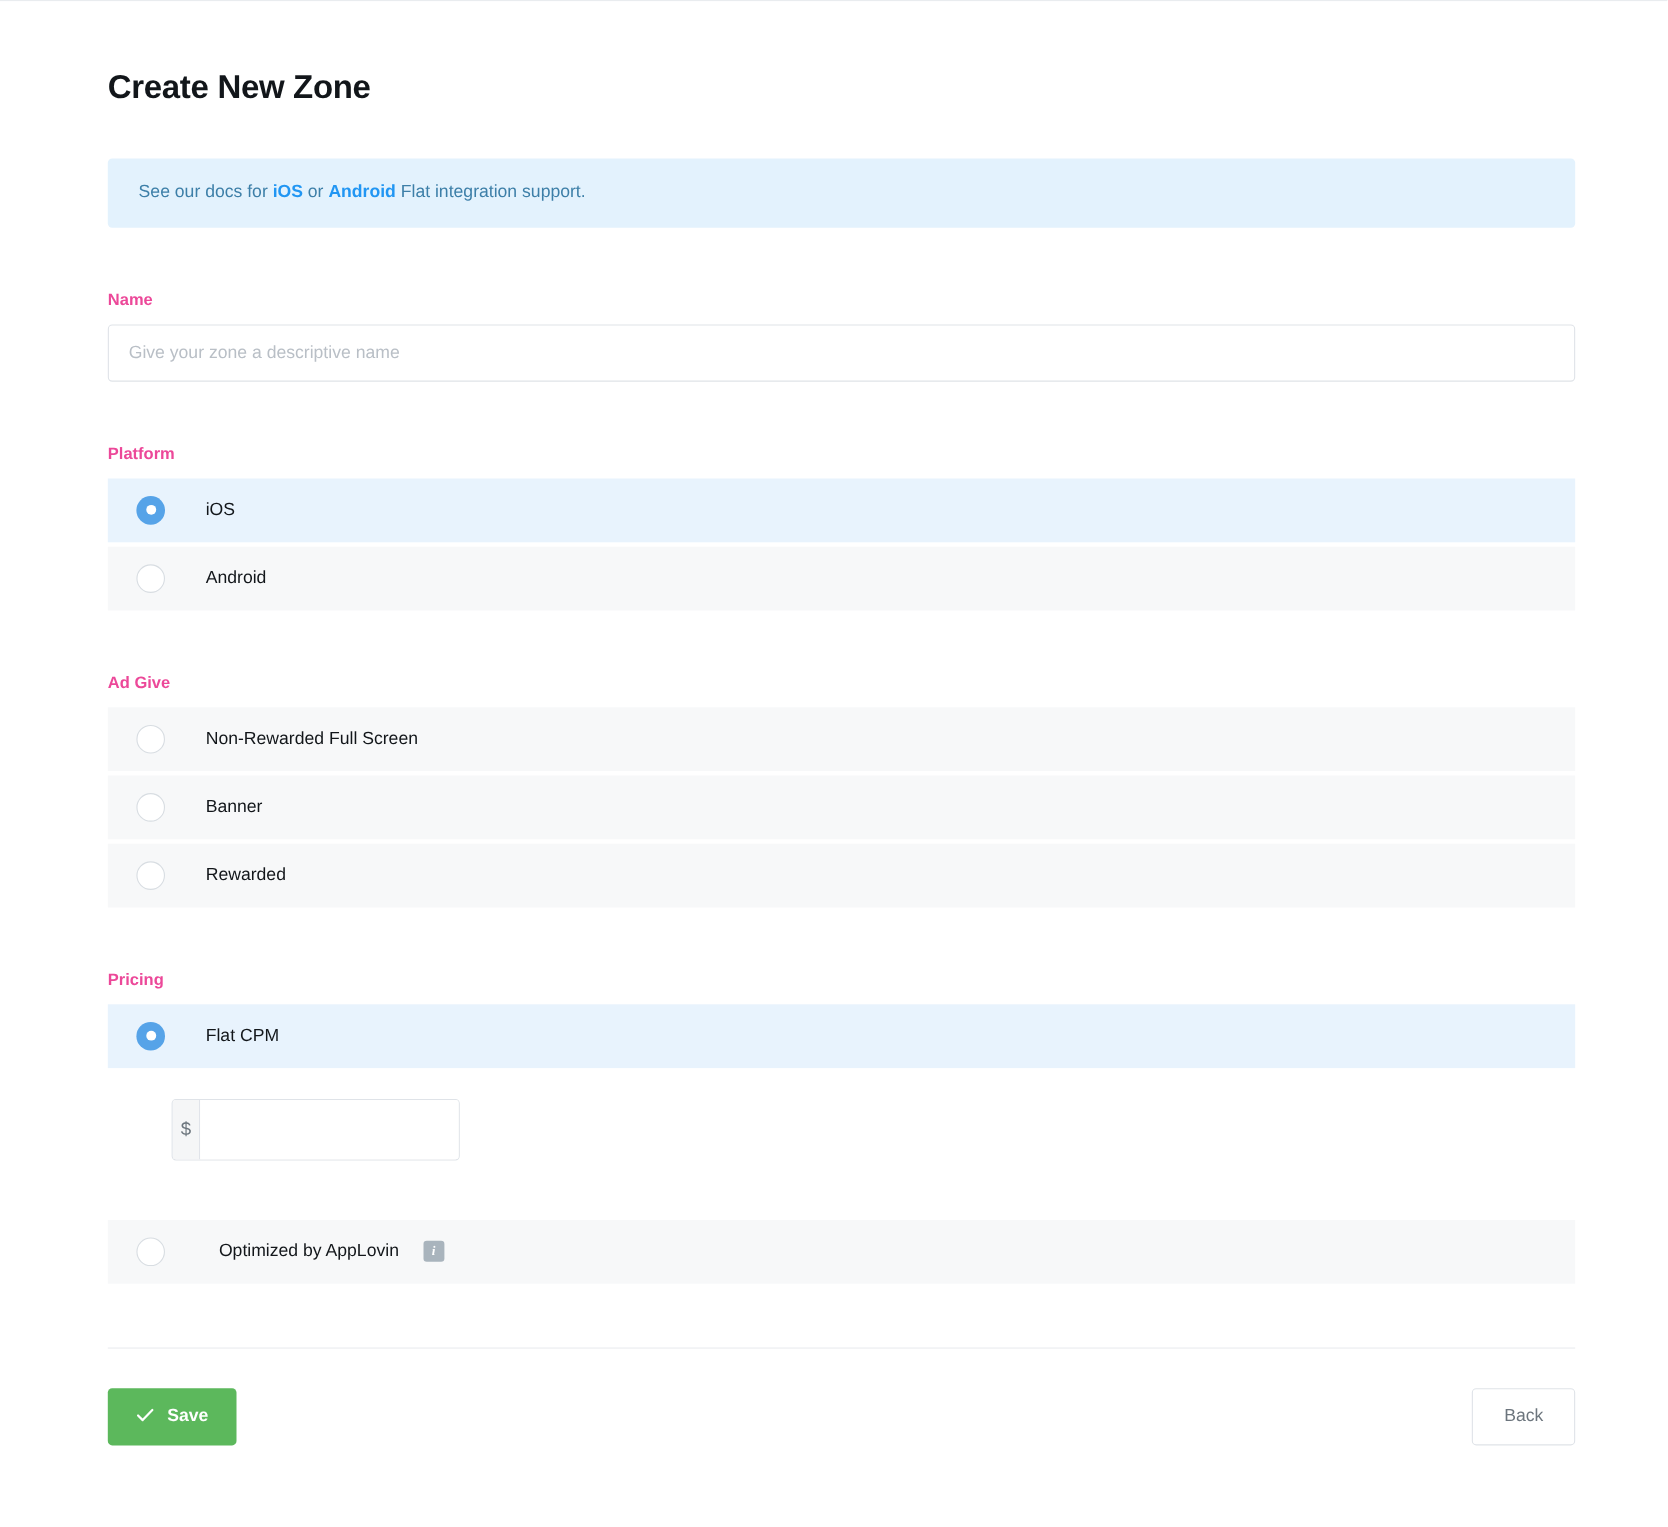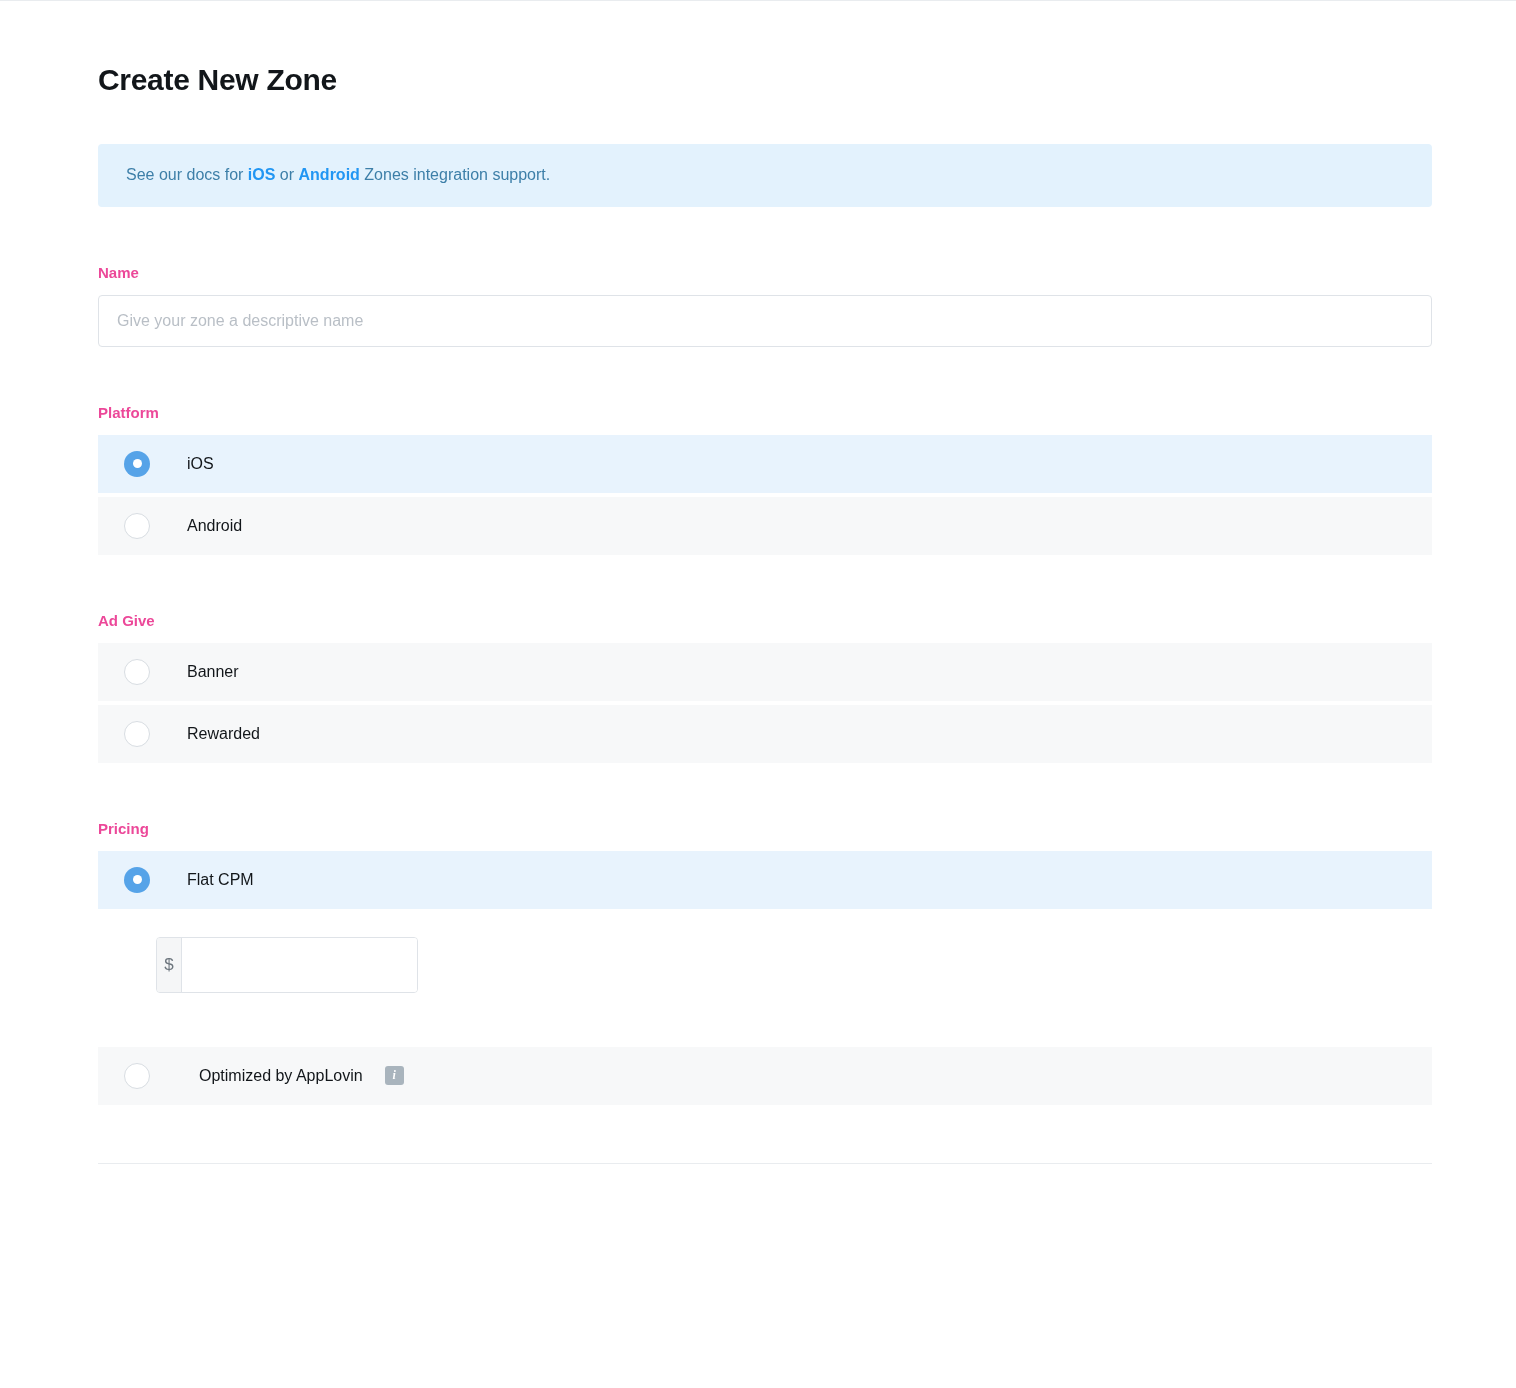--- a/index.html
+++ b/index.html
@@ -225,40 +225,44 @@
 </head>
 <body>
 
 <div class="top-rule"></div>
 
 <div class="page">
 
   <h1 class="page-title">Create New Zone</h1>
 
   <div class="info-banner">
-    <span>See our docs for </span><a href="#">iOS</a><span> or </span><a href="#">Android</a><span> Zones integration support.</span>
+    <span>See our docs for </span><a href="#">iOS</a><span> or </span><a href="#">Android</a><span> Flat integration support.</span>
   </div>
 
   <div class="field-label">Name</div>
   <input class="text-input" type="text" placeholder="Give your zone a descriptive name" style="">
 
   <div class="field-label">Platform</div>
   <div class="group">
     <div class="option-row selected">
       <span class="radio"></span>
       <span class="option-label">iOS</span>
     </div>
     <div class="option-row">
       <span class="radio"></span>
       <span class="option-label">Android</span>
     </div>
   </div>
 
   <div class="field-label">Ad Give</div>
   <div class="group">
+    <div class="option-row">
+      <span class="radio"></span>
+      <span class="option-label">Non-Rewarded Full Screen</span>
+    </div>
     <div class="option-row">
       <span class="radio"></span>
       <span class="option-label">Banner</span>
     </div>
     <div class="option-row">
       <span class="radio"></span>
       <span class="option-label">Rewarded</span>
     </div>
   </div>
 
@@ -278,14 +282,25 @@
 
     <div class="option-row optimized-row">
       <span class="radio"></span>
       <span class="option-label">Optimized by AppLovin</span>
       <span class="info-icon">i</span>
     </div>
   </div>
 
   <div class="divider"></div>
 
+  <div class="footer">
+    <button class="btn-save">
+      <span class="check">
+        <svg width="16" height="13" viewBox="0 0 16 13">
+            <path d="M1.5 6.8 L5.7 11 L14.5 1.8" fill="none" stroke="#ffffff" stroke-width="2" stroke-linecap="round" stroke-linejoin="round"></path>
+          </svg>
+      </span>
+      <span>Save</span>
+    </button>
+    <button class="btn-back">Back</button>
+  </div>
 
 </div>
 
 </body></html>

